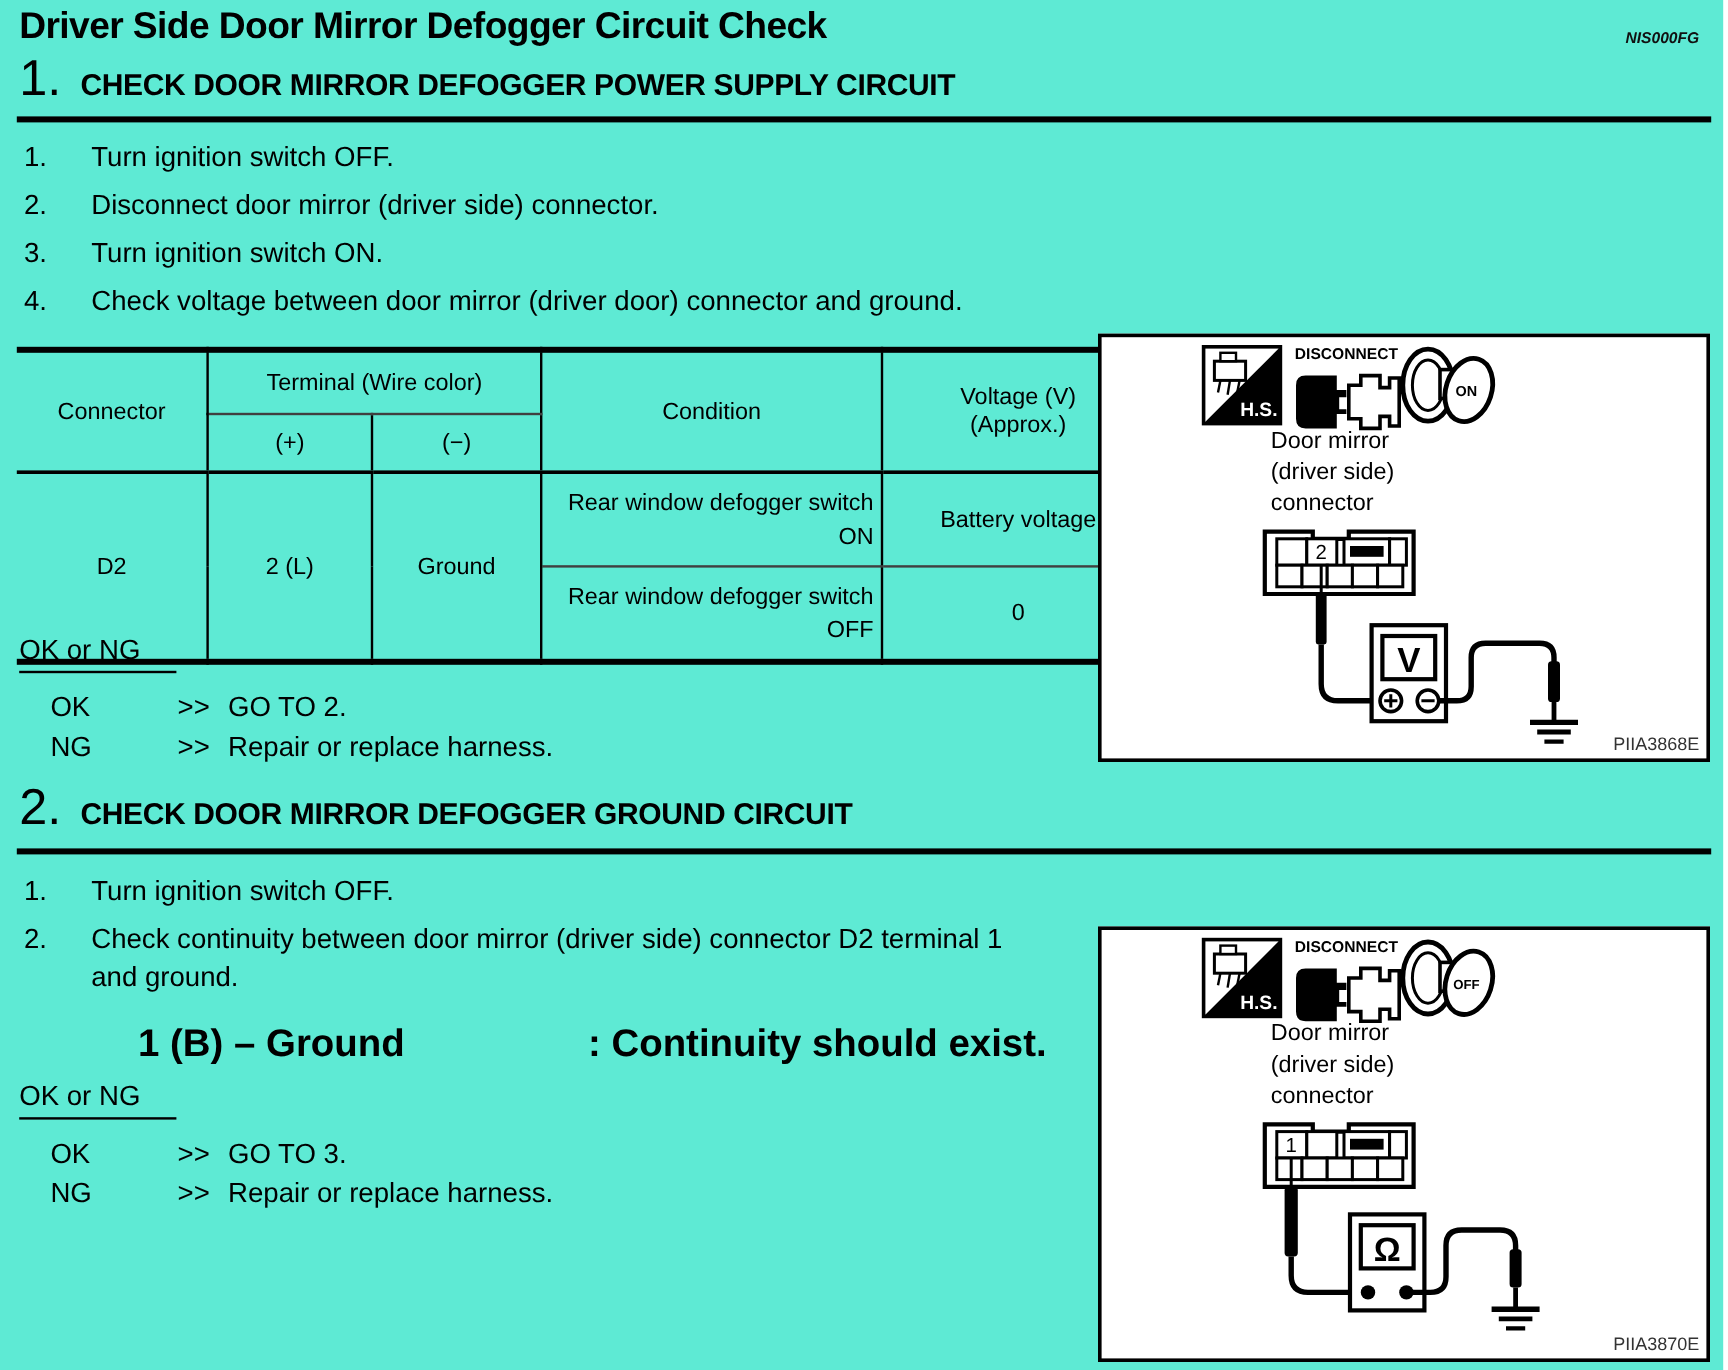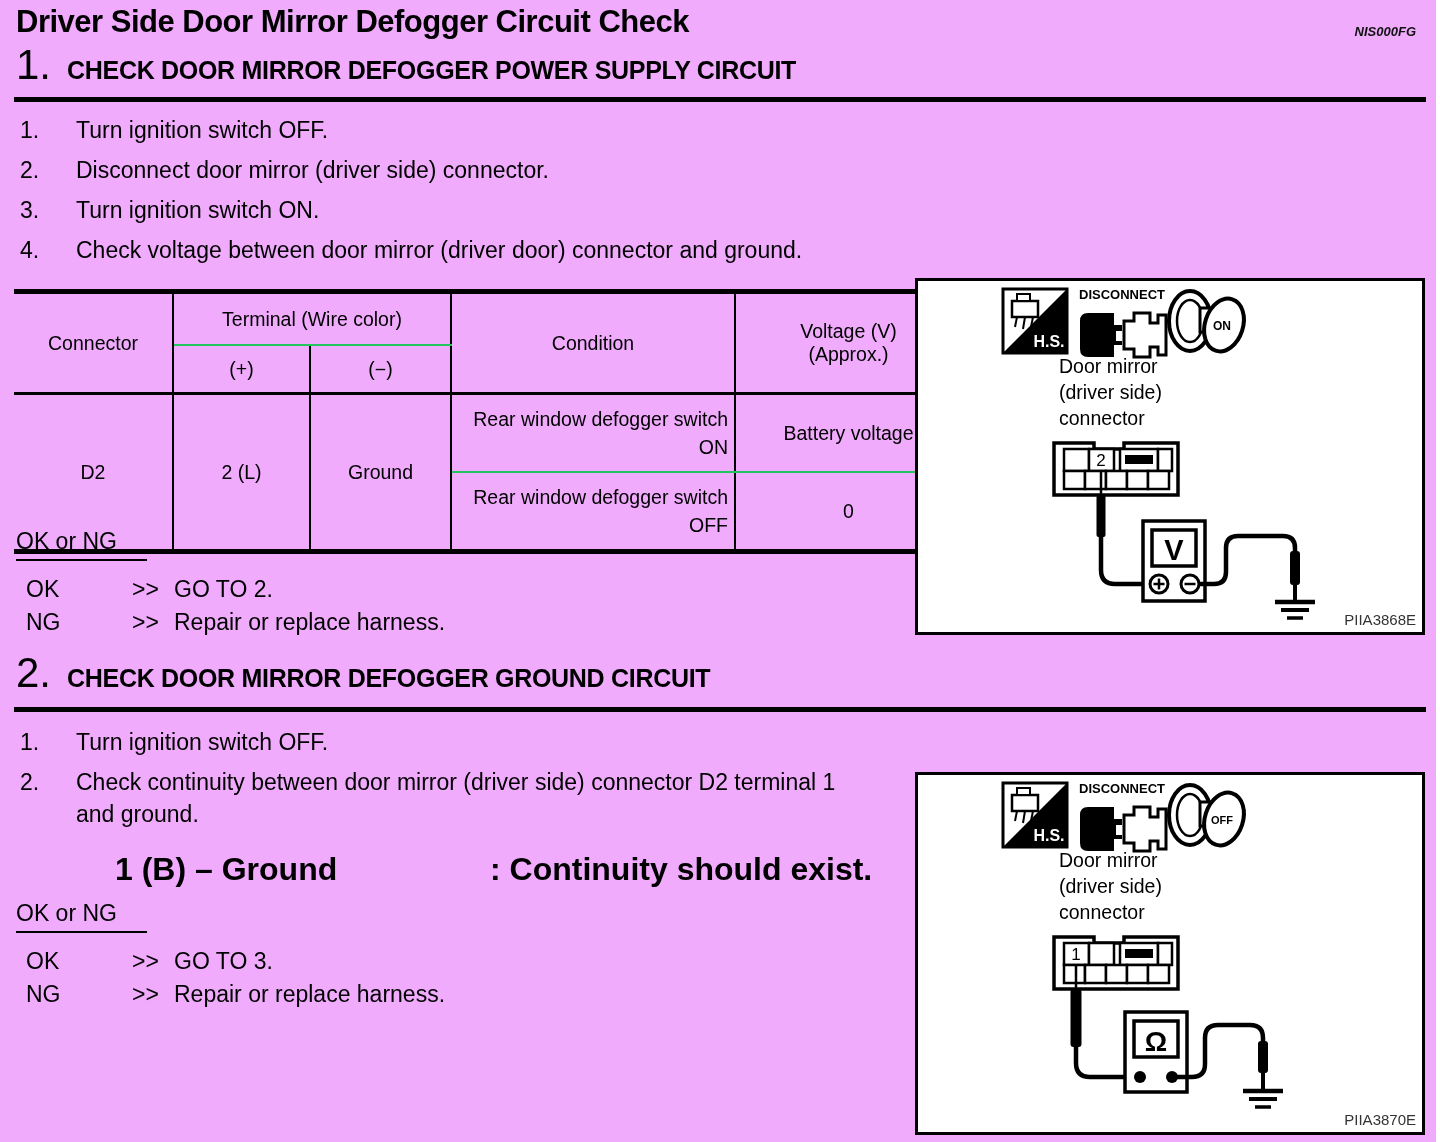--- a/index.html
+++ b/index.html
@@ -1,16 +1,16 @@
 <!DOCTYPE html>
 <html><head>
 <meta charset="utf-8">
 <style>
   html,body{margin:0;padding:0;background:#fff;}
-  .page{position:relative;width:1436px;height:1142px;background:#f0abfc;overflow:hidden;
+  .page{position:relative;width:1436px;height:1142px;background:#5eead4;overflow:hidden;
         font-family:"Liberation Sans",sans-serif;color:#000;}
 
   
   .doc-title{position:absolute;left:16px;top:4px;font-size:31px;font-weight:bold;letter-spacing:-0.5px;}
   .doc-code{position:absolute;right:20px;top:24px;font-size:13px;font-style:italic;font-weight:bold;color:#111;}
 
   
   .sec-head{position:absolute;left:16px;display:flex;align-items:baseline;gap:16px;}
   .sec-num{font-size:42px;font-weight:400;line-height:1;}
   .sec-title{font-size:25px;font-weight:bold;letter-spacing:-0.3px;}
@@ -28,30 +28,30 @@
               border-top:5px solid #000;border-bottom:5px solid #000;font-size:19.5px;}
   .spec-table th,.spec-table td{font-weight:400;text-align:center;vertical-align:middle;
               border-left:2px solid #000;border-right:2px solid #000;padding:2px 6px;}
   .spec-table .edge-l{border-left:none;}
   .spec-table .edge-r{border-right:none;}
   .spec-table .hr1{height:46px;}
   .spec-table .hr2 th{height:42px;border-top:2px solid #000;}
   .spec-table .hsep{border-bottom:3px solid #000 !important;}
   .spec-table .body-row td{height:72px;}
   .spec-table td.cond{text-align:right;padding-left:14px;line-height:1.45;}
-  .spec-table .rsep{border-bottom:2px solid #22c55e;}
+  .spec-table .rsep{border-bottom:2px solid #404040;}
   .col-connector{width:146px;} .col-plus{width:123px;} .col-minus{width:127px;}
   .col-cond{width:270px;} .col-volt{width:213px;}
 
   
   .okng{position:absolute;left:16px;font-size:23px;}
   .okng-label{display:inline-block;border-bottom:2.5px solid #000;padding:0 30px 4px 0;text-align:center;}
   .okng-rows{margin-top:12px;}
   .okng-row{display:flex;line-height:33px;}
-  .okng-key{margin-left:10px;width:106px;flex:none;}
+  .okng-key{margin-left:26px;width:106px;flex:none;}
   .okng-arrow{width:42px;flex:none;}
 
   
   .speccheck{position:absolute;left:115px;top:851px;display:flex;font-size:32px;font-weight:bold;}
   .speccheck .terms{width:375px;flex:none;}
 
   
   .dbox{position:absolute;left:915px;border:3px solid #000;box-sizing:border-box;background:#fff;}
   .dbox1{top:278px;width:510px;height:357px;}
   .dbox2{top:772px;width:510px;height:363px;}

